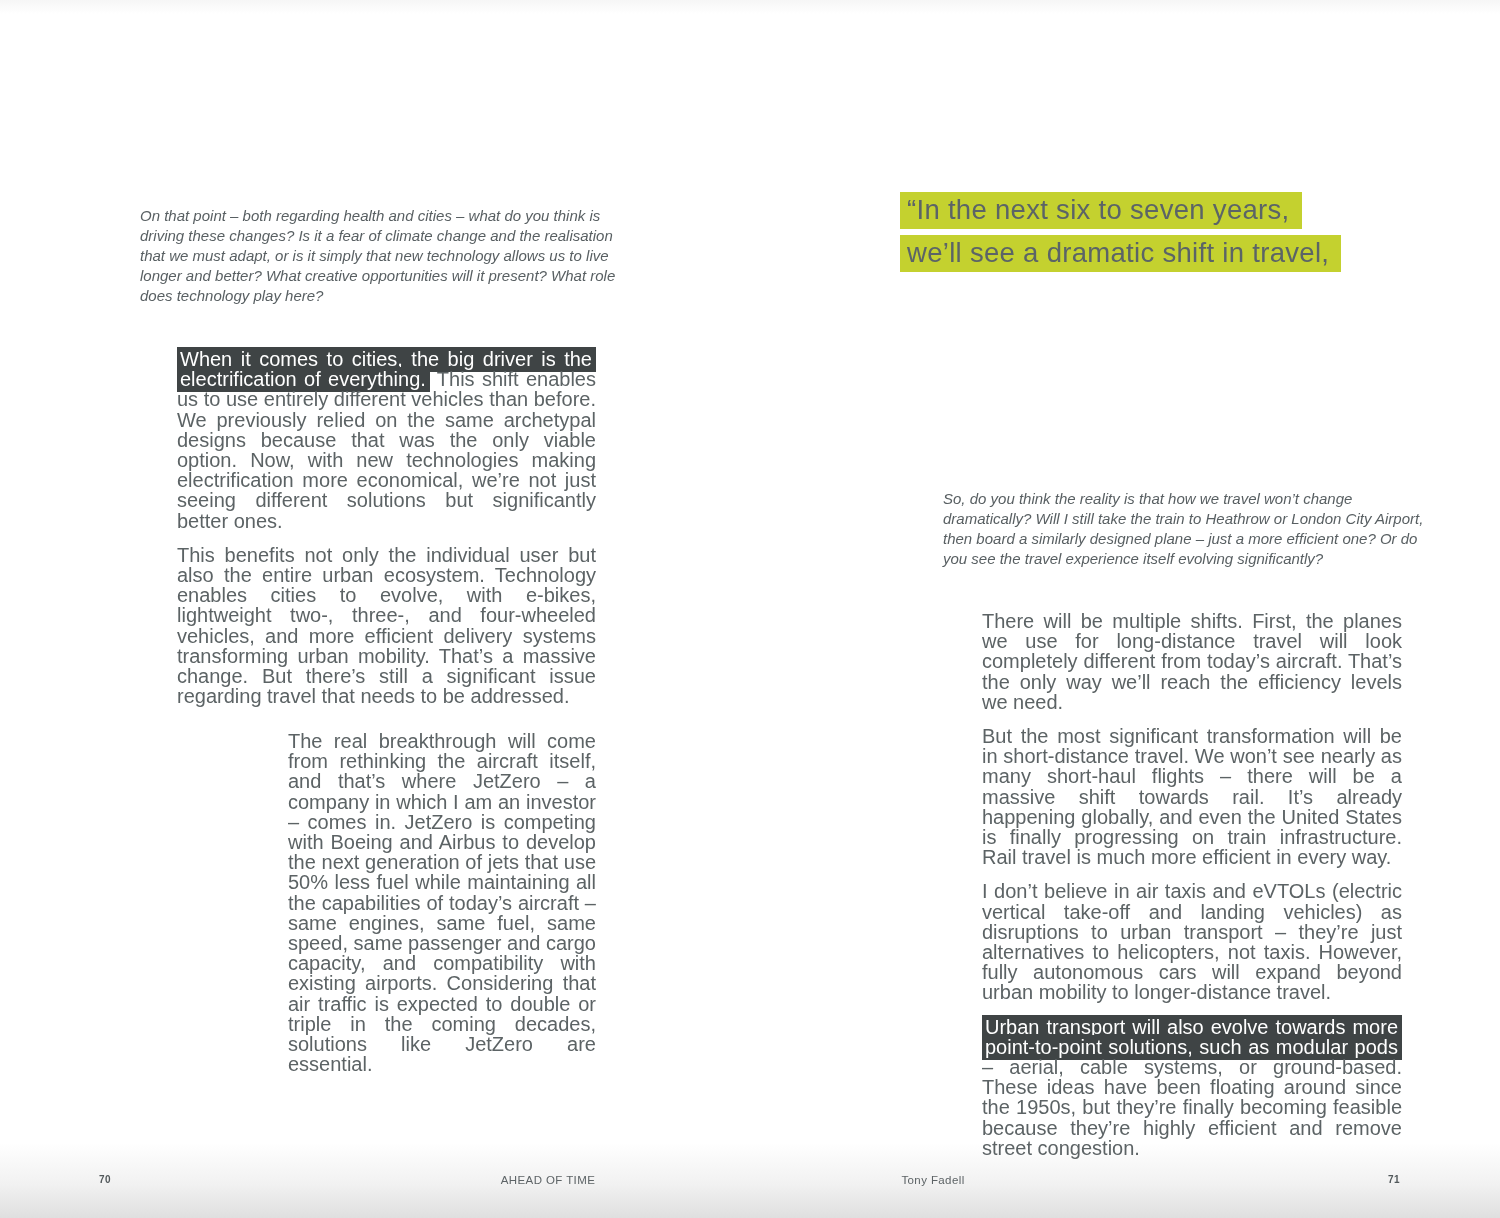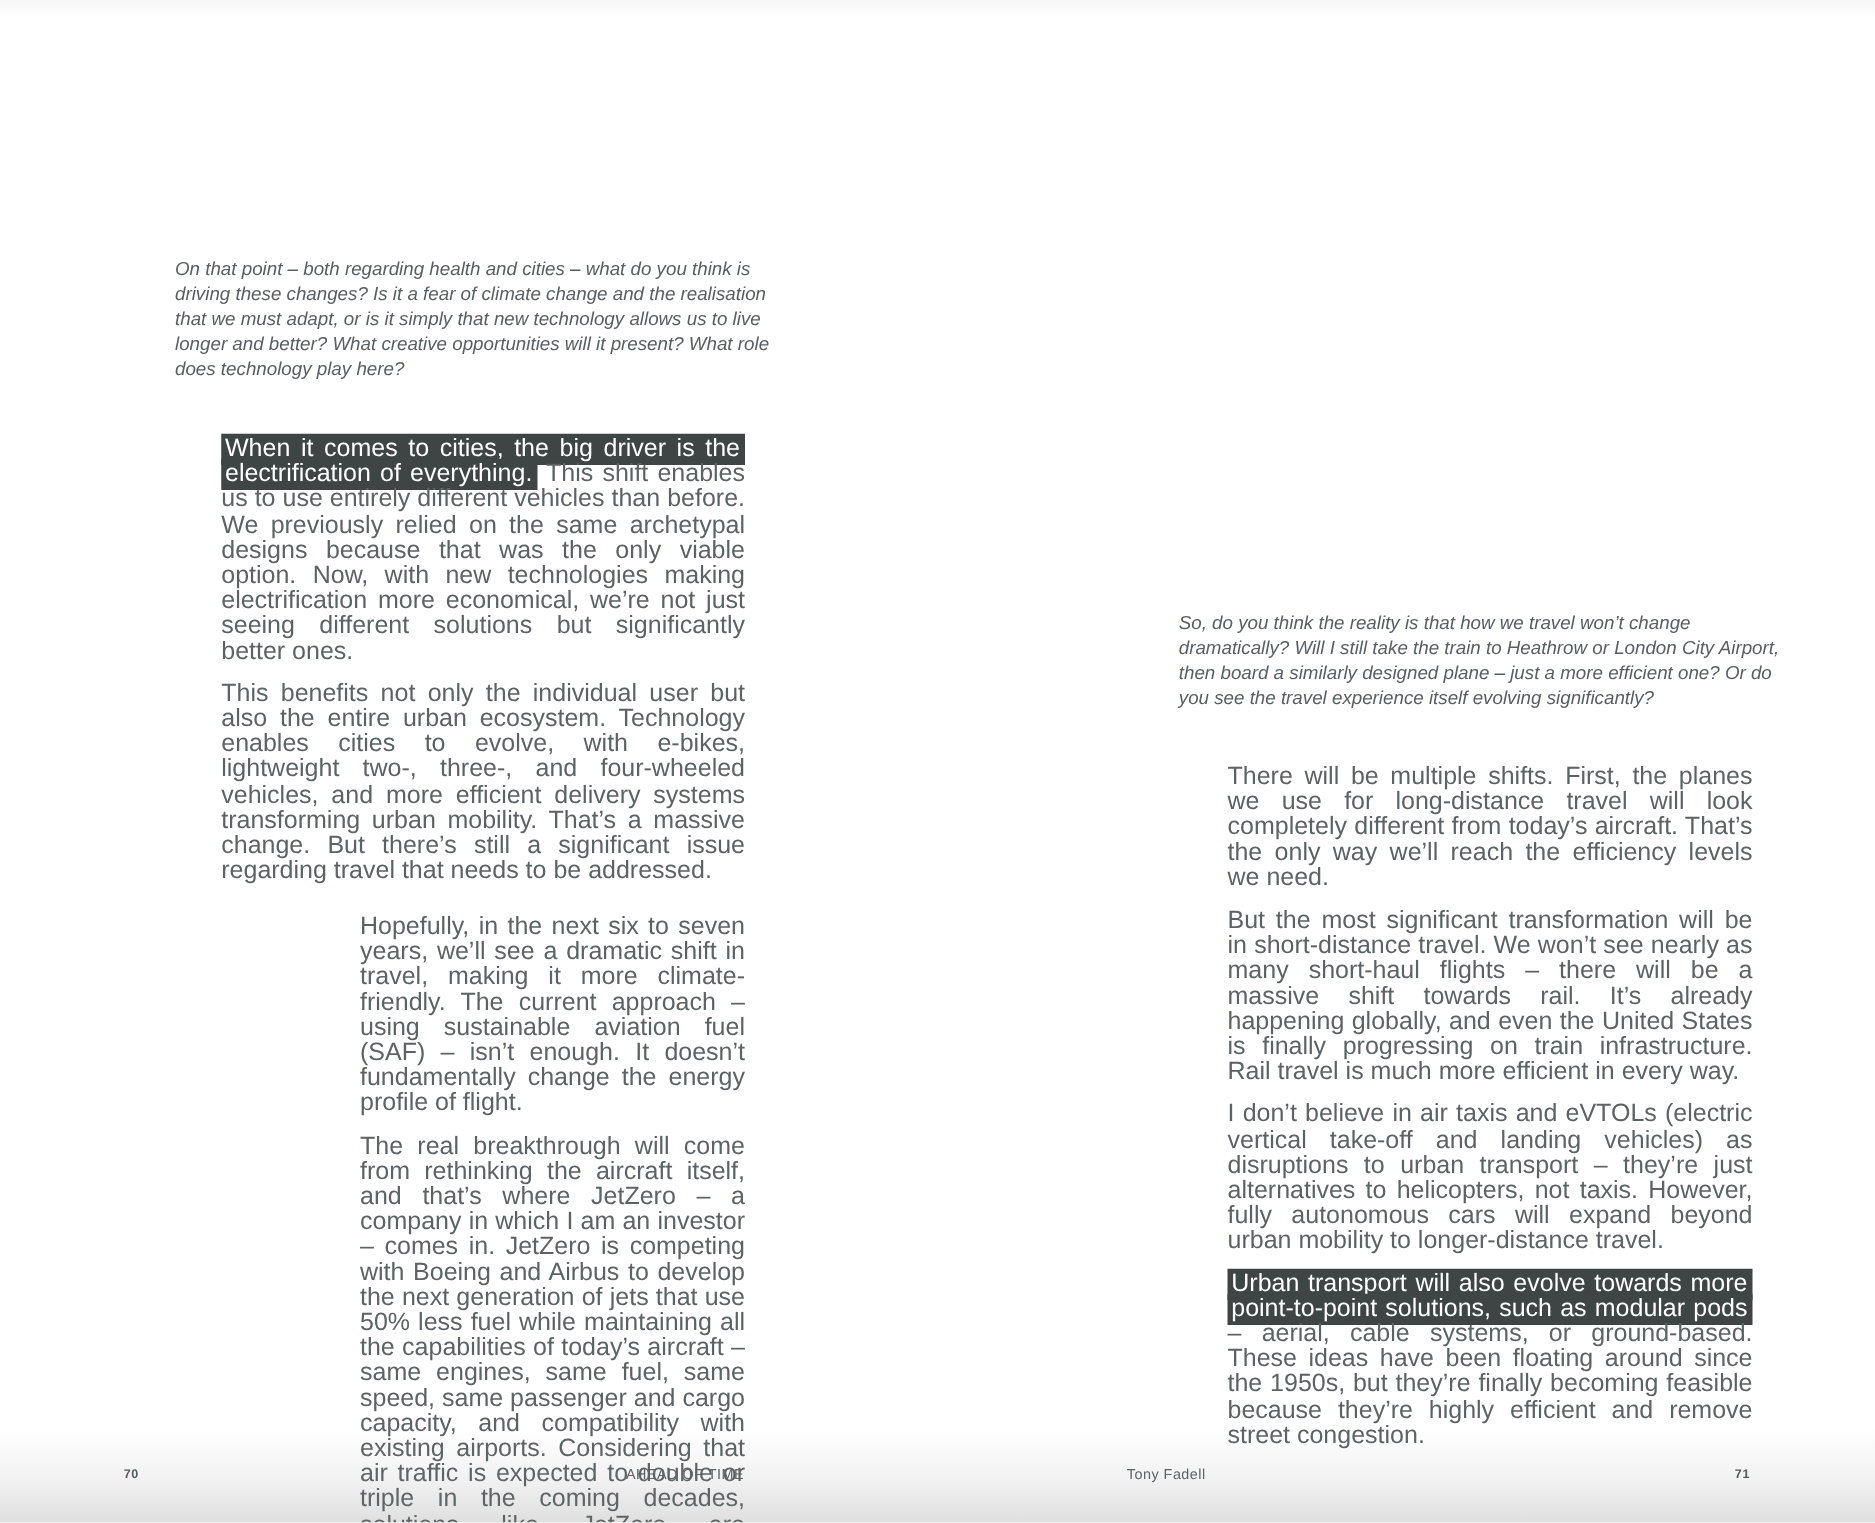--- a/index.html
+++ b/index.html
@@ -114,25 +114,26 @@
 
   <div class="block answer" style="left:177px; top:349px; width:419px;">
     <p>
       <span class="dark-hl">When it comes to cities, the big driver is the electrification of everything.</span><span> This shift enables us to use entirely different vehicles than before. We previously relied on the same archetypal designs because that was the only viable option. Now, with new technologies making electrification more economical, we’re not just seeing different solutions but significantly better ones.</span>
     </p>
     <p>This benefits not only the individual user but also the entire urban ecosystem. Technology enables cities to evolve, with e-bikes, lightweight two-, three-, and four-wheeled vehicles, and more efficient delivery systems transforming urban mobility. That’s a massive change. But there’s still a significant issue regarding travel that needs to be addressed.</p>
   </div>
 
 
   <div class="block answer" style="left:288px; top:731px; width:308px;">
-    <p>Hopefully, in the next six to seven years, we’ll see a dramatic shift in travel, making it more climate-friendly. The current approach – using sustainable aviation fuel (SAF) – isn’t enough. It doesn’t fundamentally change the energy profile of flight.</p>
     <p>The real breakthrough will come from rethinking the aircraft itself, and that’s where JetZero – a company in which I am an investor – comes in. JetZero is competing with Boeing and Airbus to develop the next generation of jets that use 50% less fuel while maintaining all the capabilities of today’s aircraft – same engines, same fuel, same speed, same passenger and cargo capacity, and compatibility with existing airports. Considering that air traffic is expected to double or triple in the coming decades, solutions like JetZero are essential.</p>
   </div>
 
   <div class="block pull-quote">
+    <span class="line">“In the next six to seven years,</span>
+    <span class="line">we’ll see a dramatic shift in travel,</span>
   </div>
 
   <div class="block question" style="left:903px; top:489px; width:488px;">So, do you think the reality is that how we travel won’t change dramatically? Will I still take the train to Heathrow or London City Airport, then board a similarly designed plane – just a more efficient one? Or do you see the travel experience itself evolving significantly?</div>
 
   <div class="block answer" style="left:982px; top:611px; width:420px;">
     <p>There will be multiple shifts. First, the planes we use for long-distance travel will look completely different from today’s aircraft. That’s the only way we’ll reach the efficiency levels we need.</p>
     <p>But the most significant transformation will be in short-distance travel. We won’t see nearly as many short-haul flights – there will be a massive shift towards rail. It’s already happening globally, and even the United States is finally progressing on train infrastructure. Rail travel is much more efficient in every way.</p>
     <p>I don’t believe in air taxis and eVTOLs (electric vertical take-off and landing vehicles) as disruptions to urban transport – they’re just alternatives to helicopters, not taxis. However, fully autonomous cars will expand beyond urban mobility to longer-distance travel.</p>
     <p>
       <span class="dark-hl">Urban transport will also evolve towards more point-to-point solutions, such as modular pods</span><span> – aerial, cable systems, or ground-based. These ideas have been floating around since the 1950s, but they’re finally becoming feasible because they’re highly efficient and remove street congestion.</span>

